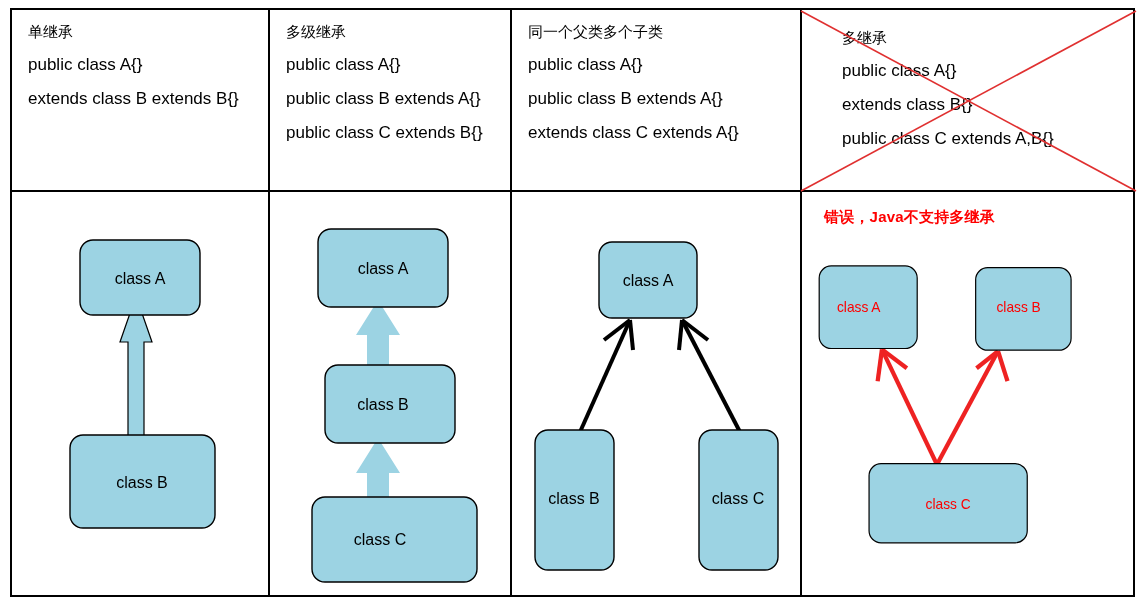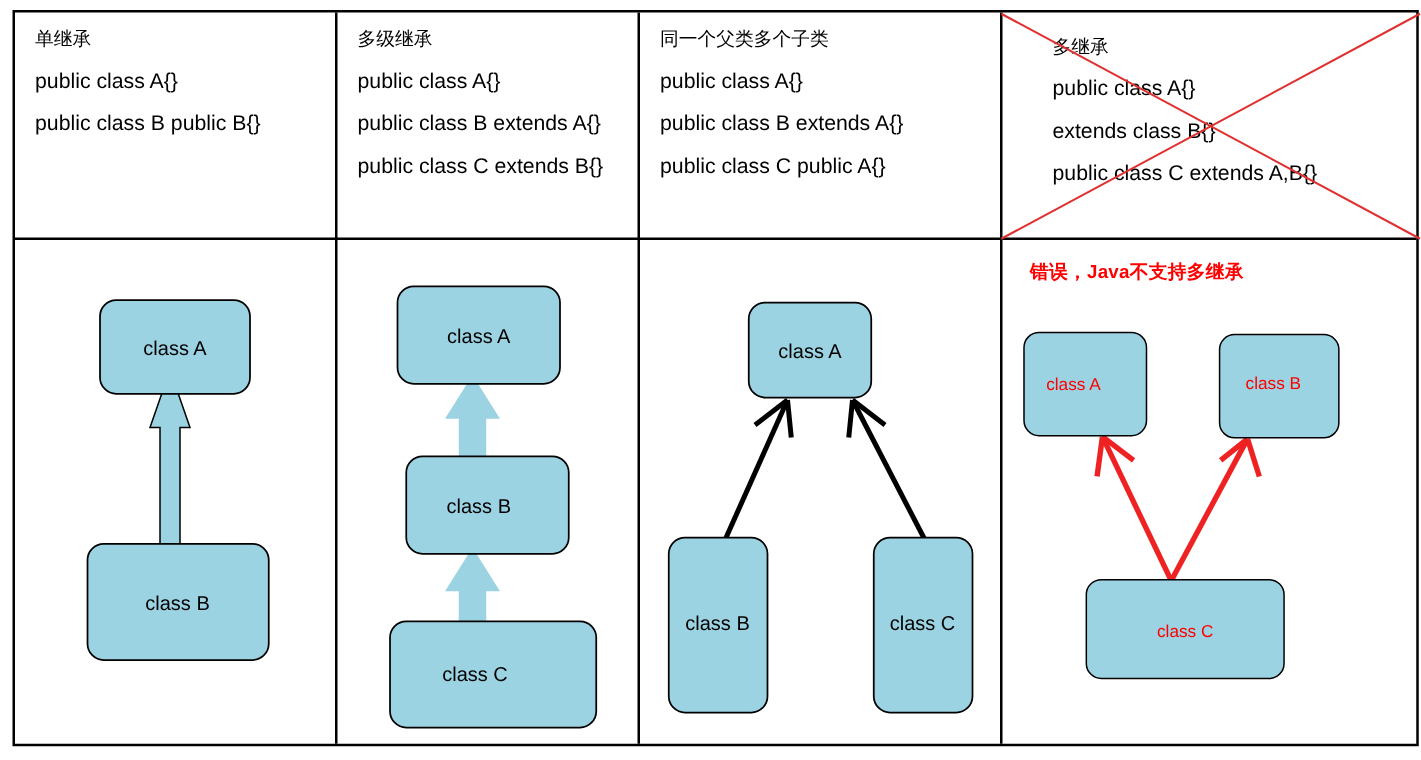--- a/index.html
+++ b/index.html
@@ -124,35 +124,35 @@
 <div id="table-root">
 
   <div class="vdiv c1"></div>
   <div class="vdiv c2"></div>
   <div class="vdiv c3"></div>
   <div class="hdiv"></div>
 
   <div class="hcell k0">
     <div class="cell-title">单继承</div>
     <div class="code-line">public class A{}</div>
-    <div class="code-line">public class B public B{}</div>
+    <div class="code-line">extends class B extends B{}</div>
   </div>
 
   <div class="hcell k1">
     <div class="cell-title">多级继承</div>
     <div class="code-line">public class A{}</div>
     <div class="code-line">public class B extends A{}</div>
     <div class="code-line">public class C extends B{}</div>
   </div>
 
   <div class="hcell k2">
     <div class="cell-title">同一个父类多个子类</div>
     <div class="code-line">public class A{}</div>
     <div class="code-line">public class B extends A{}</div>
-    <div class="code-line">public class C public A{}</div>
+    <div class="code-line">extends class C extends A{}</div>
   </div>
 
   <div class="hcell k3">
     <div class="cell-title">多继承</div>
     <div class="code-line">public class A{}</div>
     <div class="code-line">extends class B{}</div>
     <div class="code-line">public class C extends A,B{}</div>
   </div>
 
   <div id="red-x">

